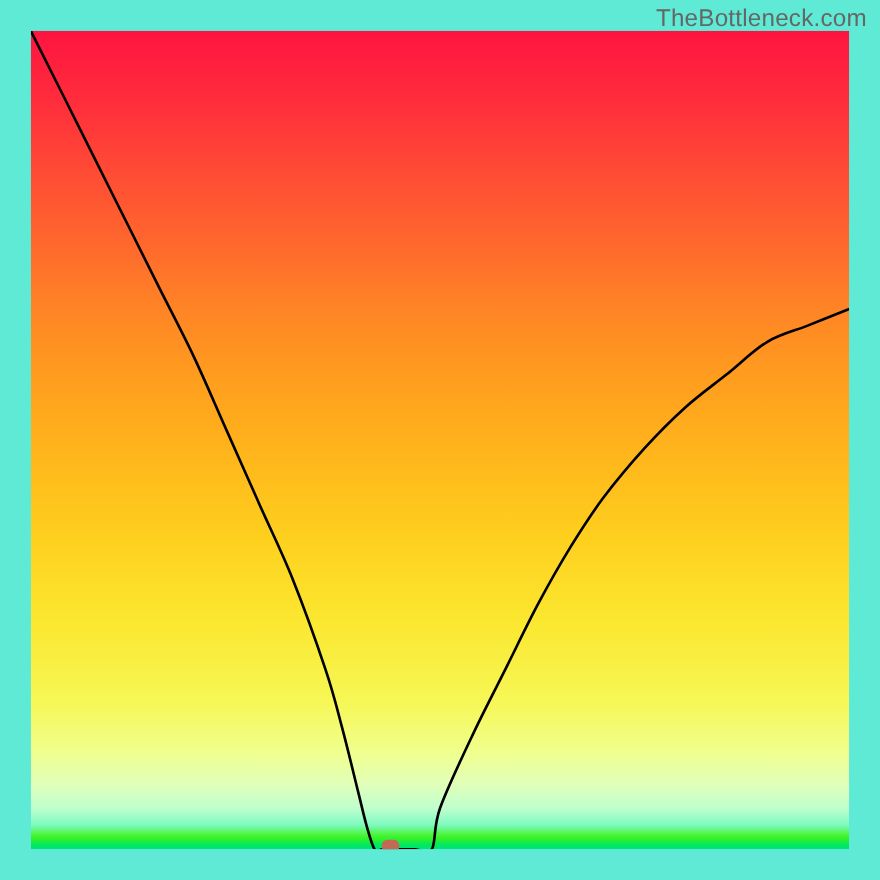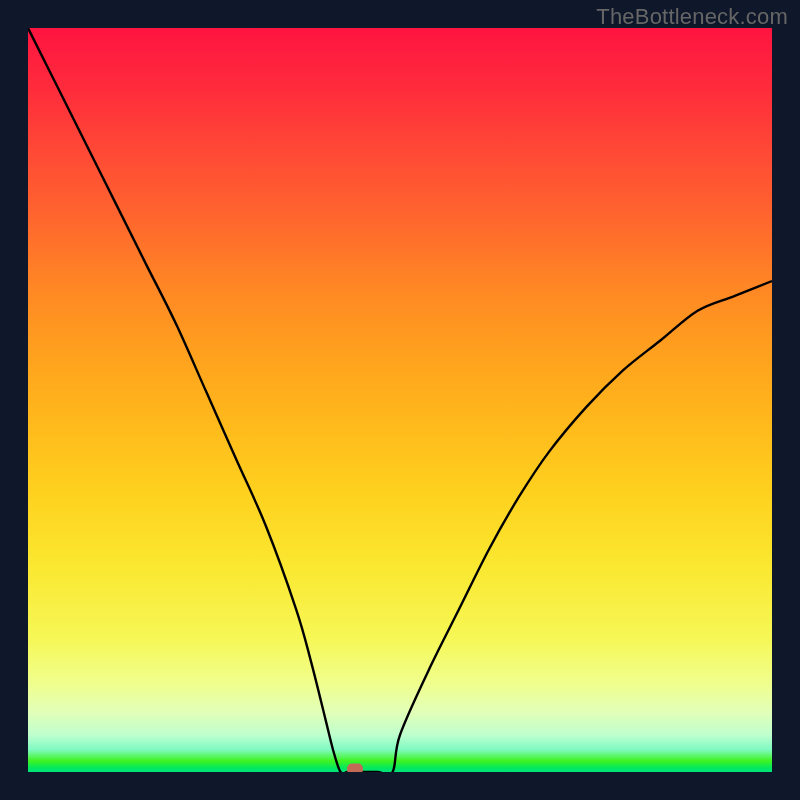--- a/index.html
+++ b/index.html
@@ -7,21 +7,21 @@
     padding: 0;
     width: 800px;
     height: 800px;
     background: #000;
     font-family: Arial, Helvetica, sans-serif;
   }
   .outer {
     position: relative;
     width: 800px;
     height: 800px;
-    background: #0f172a;
+    background: #5eead4;
   }
   .watermark {
     position: absolute;
     top: 4px;
     right: 12px;
     color: #666;
     font-size: 22px;
     font-weight: 500;
     letter-spacing: 0.2px;
     z-index: 5;

